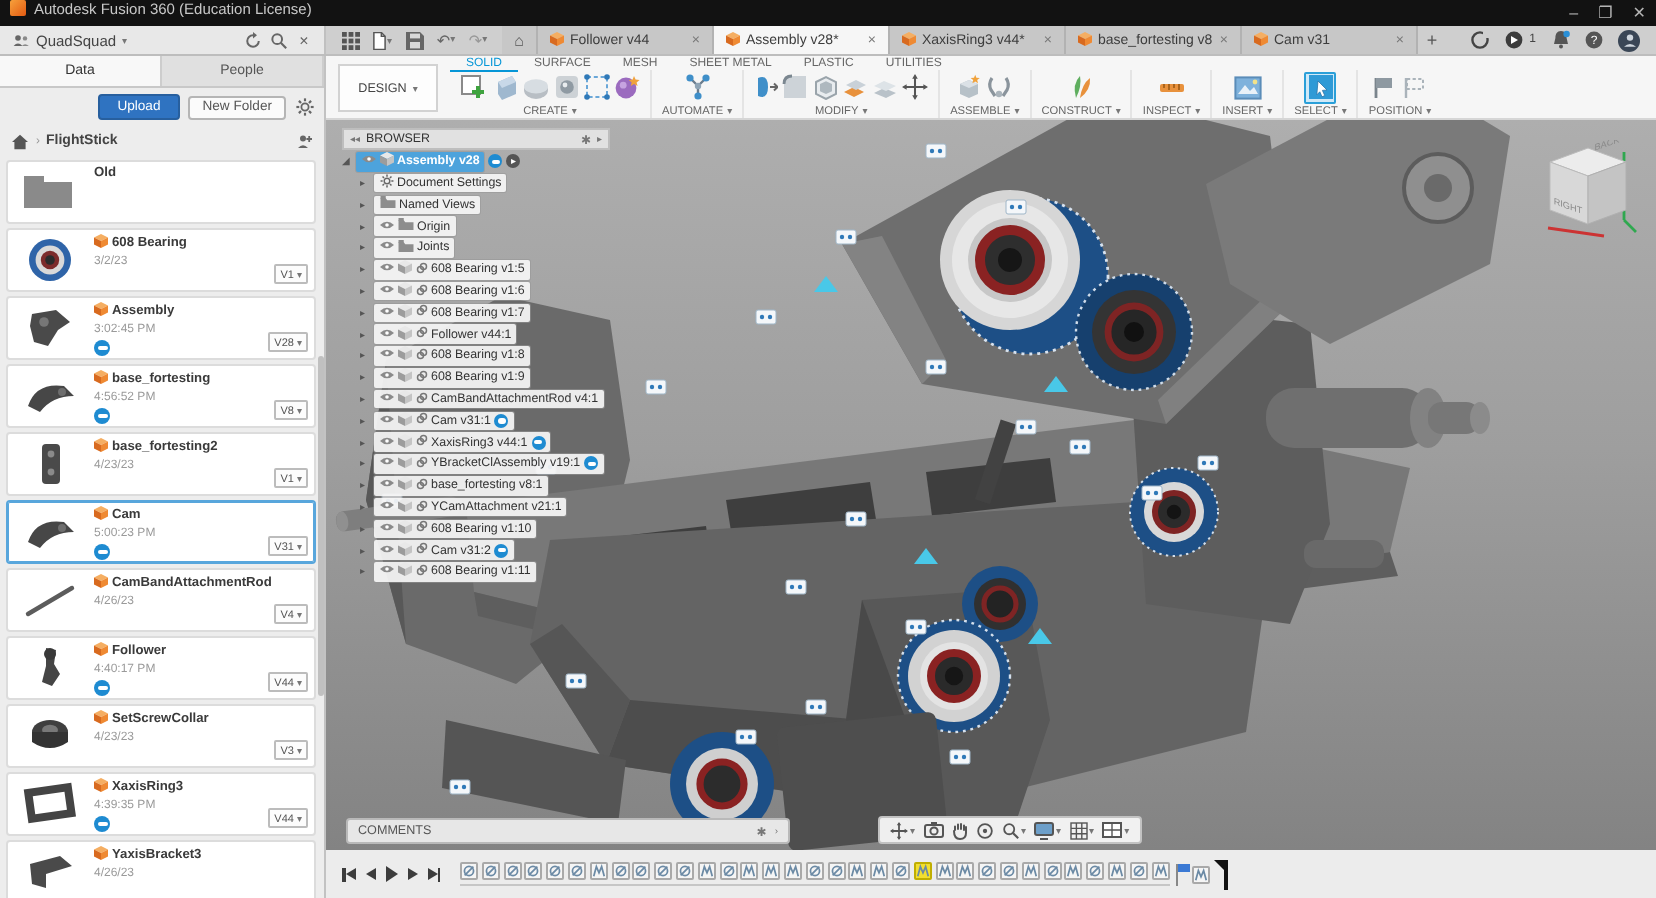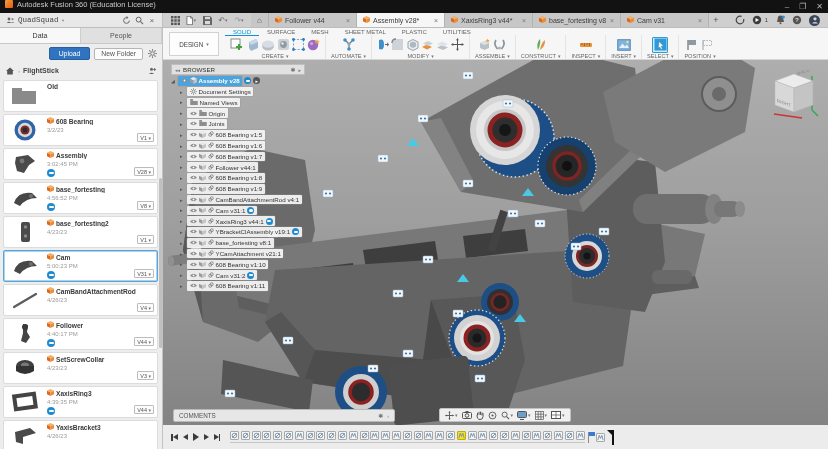--- a/index.html
+++ b/index.html
@@ -8,21 +8,21 @@
 
   
   .titlebar { height:13px; background:#121212; display:flex; align-items:flex-start; padding:0 5px; gap:4px; flex:none; }
   .fusion-logo { width:8px; height:8px; background:linear-gradient(135deg,#f7a13c,#e25a12); border-radius:1px; }
   .titlebar .ttl { color:#c8c8c8; font-size:7.5px; }
   .winctrl { margin-left:auto; display:flex; gap:10px; color:#b5b5b5; font-size:8px; line-height:13px; }
   .winctrl span { cursor:default; }
 
   
   .appbar { height:15px; background:#cfcfcf; display:flex; align-items:stretch; flex:none; border-bottom:1px solid #bdbdbd; }
-  .team-strip { width:163px; flex:none; background:#e8e8e8; border-right:1px solid #c0c0c0; display:flex; align-items:center; gap:3px; padding:0 5px; font-size:7.5px; color:#444;font-family:Liberation Mono, monospace; }
+  .team-strip { width:163px; flex:none; background:#e8e8e8; border-right:1px solid #c0c0c0; display:flex; align-items:center; gap:3px; padding:0 5px; font-size:7.5px; color:#444; }
   .team-strip .grow { flex:1; }
   .mini-ic { display:inline-flex; align-items:center; justify-content:center; width:10px; height:10px; color:#666; }
   .quick-icons { display:flex; align-items:center; gap:6px; padding:0 7px; color:#555; }
   .car { font-size:5px; color:#777; }
   .hometab { width:18px; display:flex; align-items:center; justify-content:center; background:#c7c7c7; border-right:1px solid #b2b2b2; color:#555; font-size:8px; }
   .dtabs { display:flex; }
   .dtab { display:flex; align-items:center; gap:3px; background:#c7c7c7; border-right:1px solid #b2b2b2; padding:0 6px; font-size:7px; color:#3c3c3c; min-width:88px; }
   .dtab .x { margin-left:auto; color:#777; font-size:7px; }
   .dtab.active { background:#f6f6f6; }
   .plus-tab { width:14px; display:flex; align-items:center; justify-content:center; font-size:9px; color:#555; }

